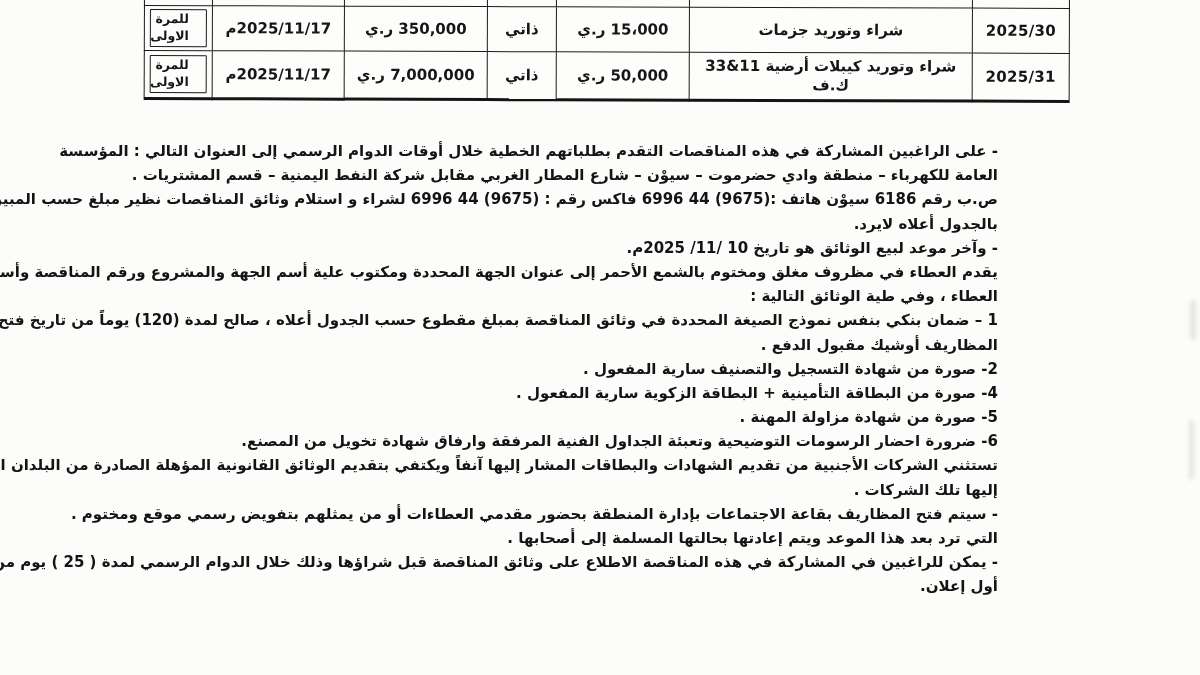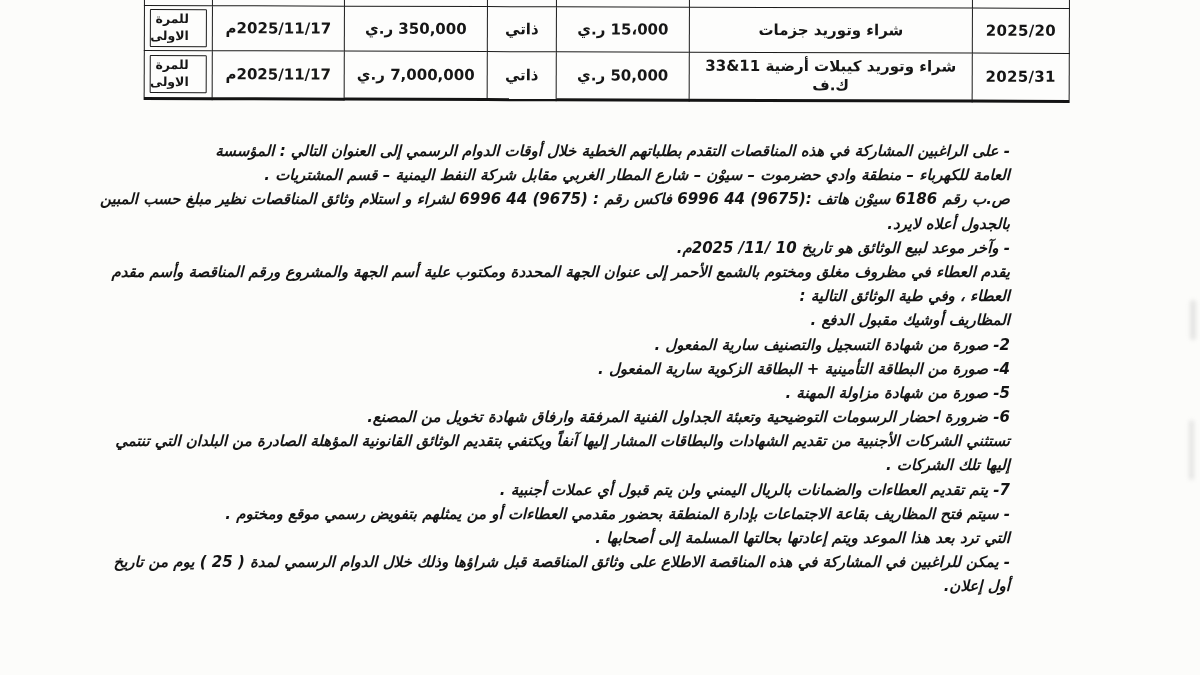--- a/index.html
+++ b/index.html
@@ -36,22 +36,22 @@
   td.c-fund{font-size:15px;}
   td.c-date{font-size:15px;}
   td.c-times{padding:1px;}
   .times-box{
     border:1.4px solid #1b1b1b;border-radius:1px;
     margin:1px;padding:1px 17px;
     font-size:12.5px;line-height:1.35;font-weight:bold;
   }
   
   .notice{
-    position:absolute;top:139px;right:190px;left:60px;
-    direction:rtl;text-align:right;font-style:italic;
+    position:absolute;top:139px;right:202px;left:60px;
+    direction:rtl;text-align:right;
   }
   .ln{
     white-space:nowrap;
     font-weight:bold;font-size:15px;line-height:24.2px;height:24.2px;
     color:#141414;
   }
   
   .smudge{
     position:absolute;background:#b9b9b9;opacity:.35;filter:blur(2px);
     border-radius:3px;
@@ -77,21 +77,21 @@
         <tr class="cropped">
       <td></td>
       <td></td>
       <td></td>
       <td></td>
       <td></td>
       <td></td>
       <td></td>
     </tr>
     <tr class="r1">
-      <td class="c-no">2025/20</td>
+      <td class="c-no">2025/30</td>
       <td class="c-desc">شراء وتوريد جزمات</td>
       <td class="c-price">15،000 ر.ي</td>
       <td class="c-fund">ذاتي</td>
       <td class="c-guar">350,000 ر.ي</td>
       <td class="c-date">2025/11/17م</td>
       <td class="c-times">
         <div class="times-box">للمرة الاولى</div>
       </td>
     </tr>
     <tr class="r2">
@@ -110,28 +110,28 @@
 </div>
 
 <div class="notice">
   <div class="ln">-  على الراغبين المشاركة في هذه المناقصات التقدم بطلباتهم الخطية خلال أوقات الدوام الرسمي إلى العنوان التالي : المؤسسة</div>
   <div class="ln">العامة للكهرباء – منطقة وادي حضرموت – سيوْن – شارع المطار الغربي مقابل شركة النفط اليمنية – قسم المشتريات .</div>
   <div class="ln">ص.ب رقم 6186 سيوْن هاتف :(9675) 44 6996 فاكس رقم : (9675) 44 6996 لشراء  و استلام وثائق المناقصات نظير مبلغ حسب المبين</div>
   <div class="ln">بالجدول أعلاه لايرد.</div>
   <div class="ln">- وآخر موعد لبيع الوثائق هو تاريخ  10 /11/ 2025م.</div>
   <div class="ln">يقدم العطاء في مظروف مغلق ومختوم بالشمع الأحمر إلى عنوان الجهة  المحددة ومكتوب علية أسم الجهة والمشروع ورقم المناقصة وأسم مقدم</div>
   <div class="ln">العطاء ، وفي طية الوثائق التالية :</div>
+  <div class="ln">1 – ضمان بنكي بنفس نموذج الصيغة المحددة في وثائق المناقصة بمبلغ مقطوع حسب الجدول أعلاه ، صالح لمدة (120) يوماً من تاريخ فتح</div>
   <div class="ln">المظاريف أوشيك مقبول الدفع .</div>
   <div class="ln">2- صورة من شهادة التسجيل والتصنيف سارية المفعول .</div>
   <div class="ln">4- صورة من البطاقة التأمينية + البطاقة الزكوية سارية المفعول .</div>
   <div class="ln">5- صورة من شهادة مزاولة المهنة .</div>
   <div class="ln">6-  ضرورة احضار الرسومات التوضيحية وتعبئة الجداول الفنية المرفقة  وارفاق شهادة تخويل من المصنع.</div>
   <div class="ln">تستثني الشركات الأجنبية من تقديم الشهادات والبطاقات المشار إليها آنفاً ويكتفي بتقديم الوثائق القانونية المؤهلة الصادرة من البلدان التي تنتمي</div>
   <div class="ln">إليها تلك الشركات .</div>
-  <div class="ln">7- يتم تقديم العطاءات والضمانات بالريال اليمني ولن يتم قبول أي عملات أجنبية .</div>
   <div class="ln">- سيتم فتح المظاريف بقاعة الاجتماعات بإدارة المنطقة بحضور مقدمي العطاءات أو من يمثلهم بتفويض رسمي موقع ومختوم .</div>
   <div class="ln">التي ترد بعد هذا الموعد ويتم إعادتها بحالتها المسلمة إلى أصحابها .</div>
   <div class="ln">- يمكن للراغبين في المشاركة في هذه المناقصة الاطلاع على وثائق المناقصة قبل شراؤها وذلك خلال الدوام الرسمي لمدة ( 25 ) يوم من تاريخ</div>
   <div class="ln">أول إعلان.</div>
 </div>
 
 <div class="smudge sm1"></div>
 <div class="smudge sm2"></div>
 
 </body></html>

